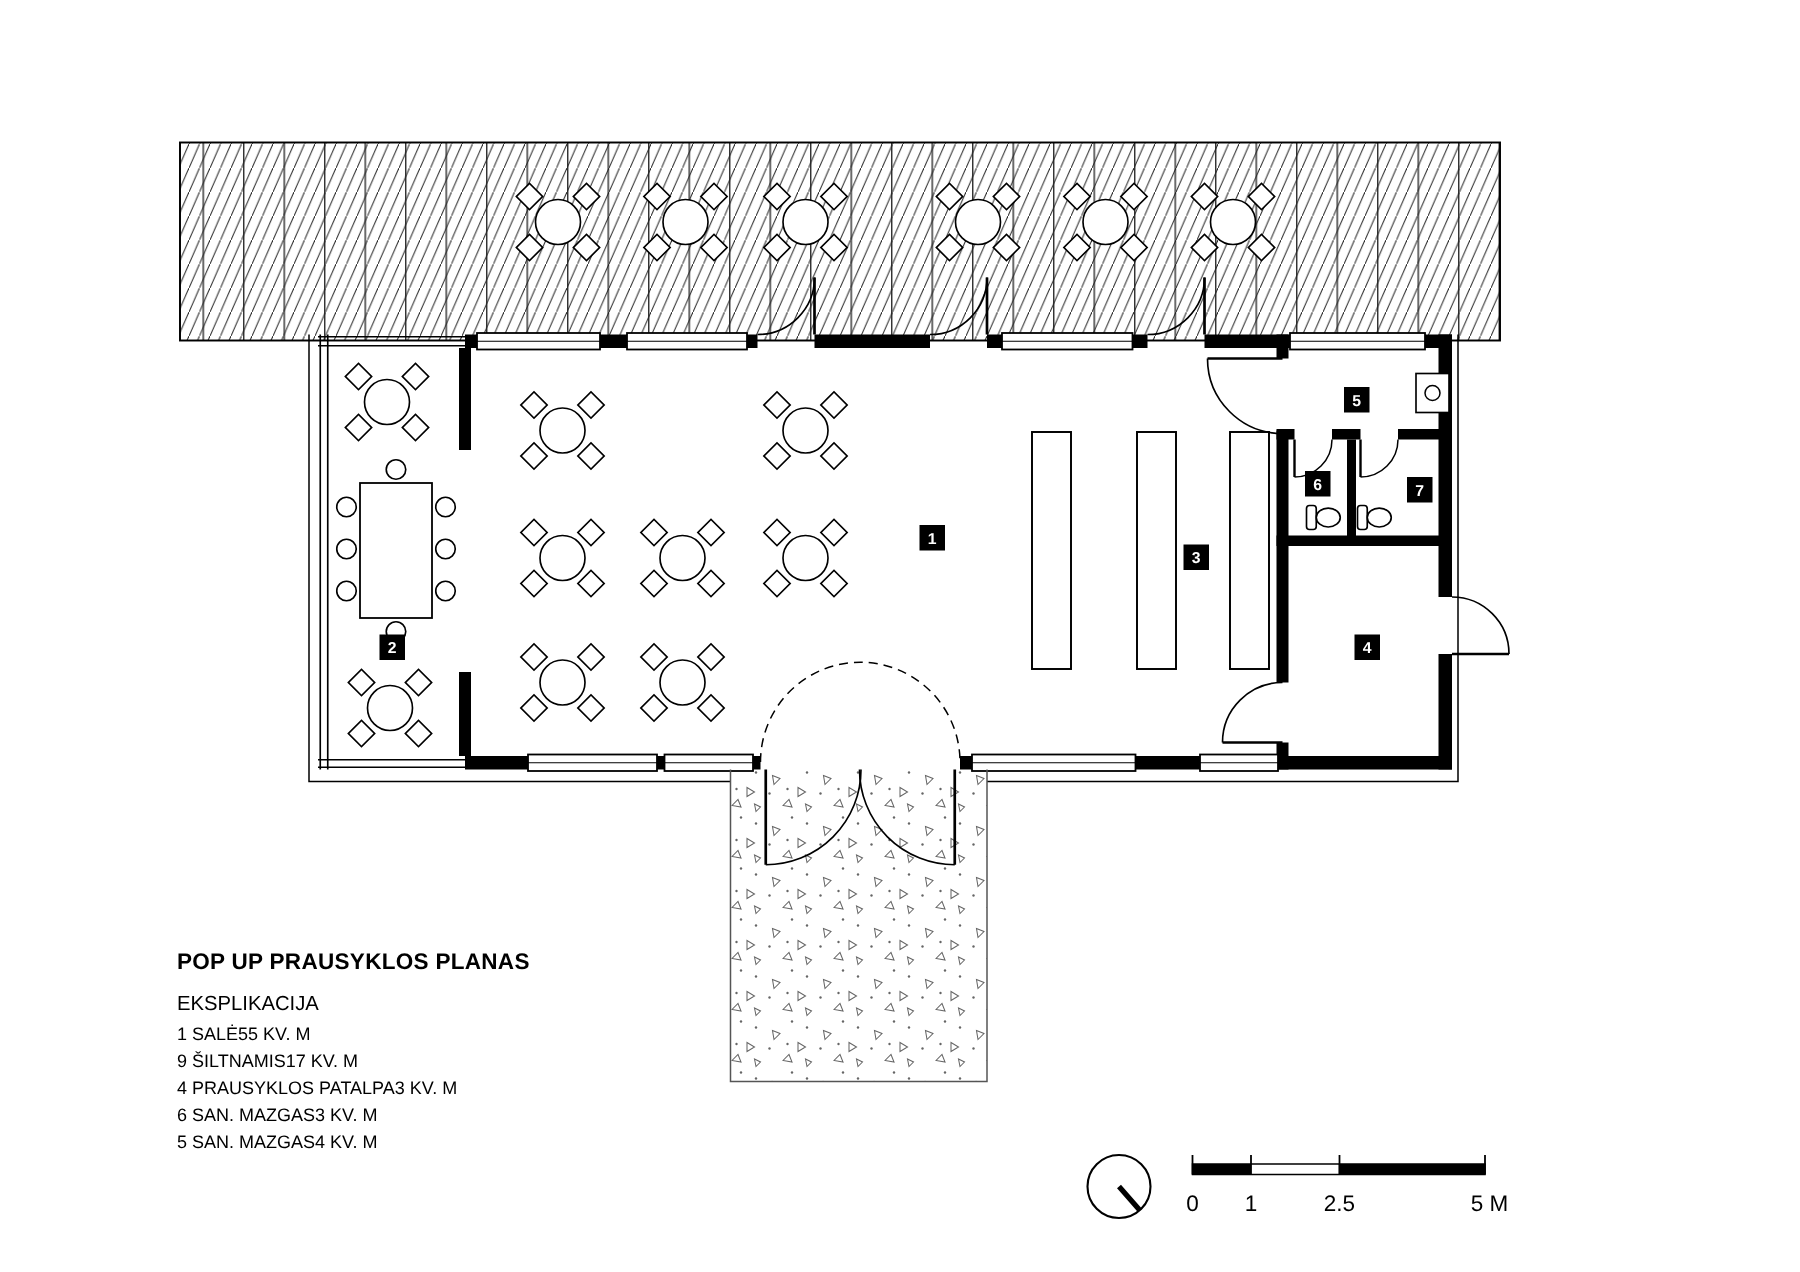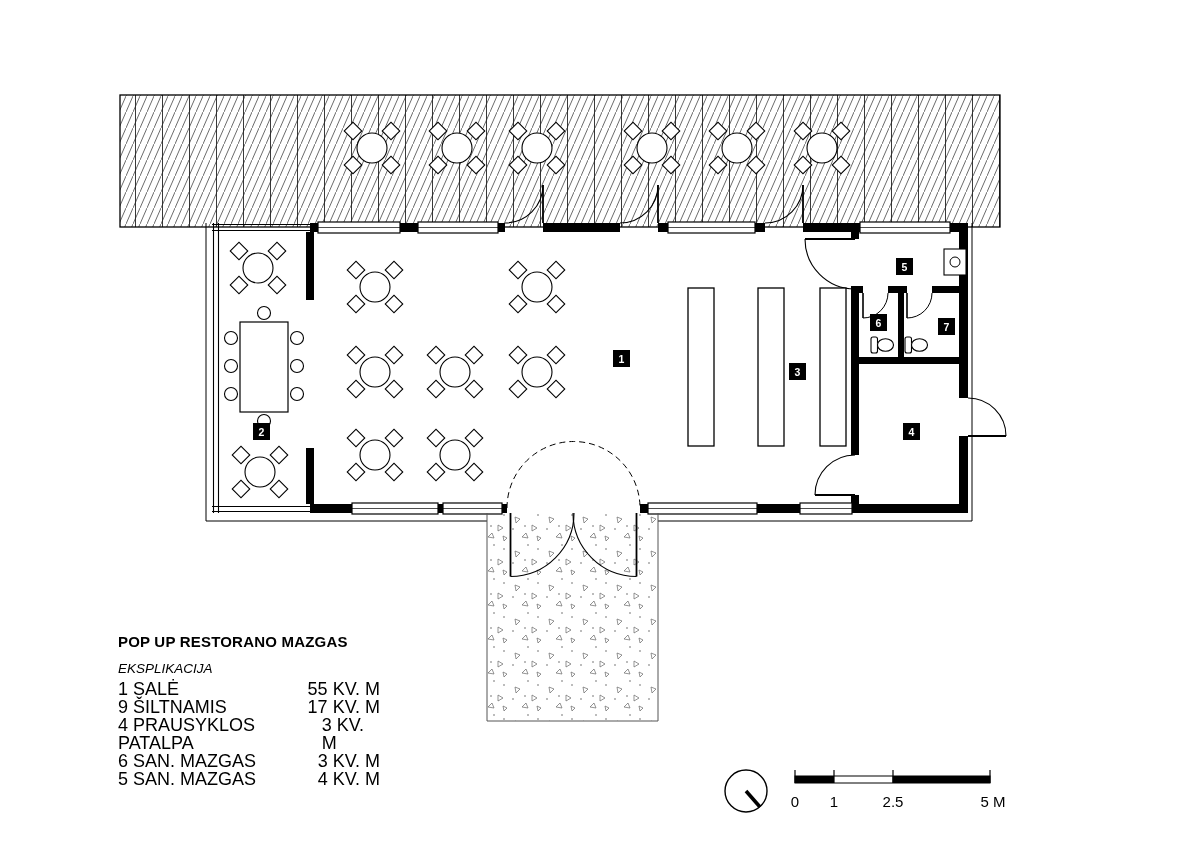--- a/index.html
+++ b/index.html
@@ -1,23 +1,23 @@
 <!DOCTYPE html>
 <html><head>
 <meta charset="utf-8">
 <style>
   html,body{margin:0;padding:0;background:#fff;}
   .canvas{position:relative;width:1200px;height:848px;background:#ffffff;overflow:hidden;
           font-family:"Liberation Sans",sans-serif;color:#000;}
   .canvas svg{position:absolute;left:0;top:0;}
   .legend{position:absolute;left:118px;top:633px;width:262px;}
   .legend-title{font-size:15px;font-weight:bold;letter-spacing:.2px;}
-  .legend-heading{font-size:13.5px;margin-top:11px;font-style:italic;}
+  .legend-heading{font-size:13.5px;margin-top:11px;}
   .legend-rows{margin-top:4px;}
-  .legend-row{display:flex;justify-content:space-between;font-size:18px;line-height:18px;}
+  .legend-row{display:flex;font-size:12px;line-height:18px;}
   svg text{font-family:"Liberation Sans",sans-serif;fill:#000;}
   svg .badge-num{fill:#fff;font-size:10.5px;font-weight:bold;}
   svg .scale-label{font-size:15px;}
 </style>
 </head>
 <body>
 
 <div class="canvas">
 
 <svg width="1200" height="848" viewBox="0 0 1200 848">
@@ -259,21 +259,21 @@
     <line x1="893" y1="770" x2="893" y2="783" stroke="#000" stroke-width="1.2"></line>
     <line x1="990" y1="770" x2="990" y2="783" stroke="#000" stroke-width="1.2"></line>
     <text class="scale-label" x="795" y="807" text-anchor="middle">0</text>
     <text class="scale-label" x="834" y="807" text-anchor="middle">1</text>
     <text class="scale-label" x="893" y="807" text-anchor="middle">2.5</text>
     <text class="scale-label" x="993" y="807" text-anchor="middle">5 M</text>
   </g>
 </svg>
 
 <div class="legend">
-  <div class="legend-title">POP UP RESTORANO MAZGAS</div>
+  <div class="legend-title">POP UP PRAUSYKLOS PLANAS</div>
   <div class="legend-heading">EKSPLIKACIJA</div>
   <div class="legend-rows">
     <div class="legend-row">
       <span>1 SALĖ</span>
       <span>55 KV. M</span>
     </div>
     <div class="legend-row">
       <span>9 ŠILTNAMIS</span>
       <span>17 KV. M</span>
     </div>

